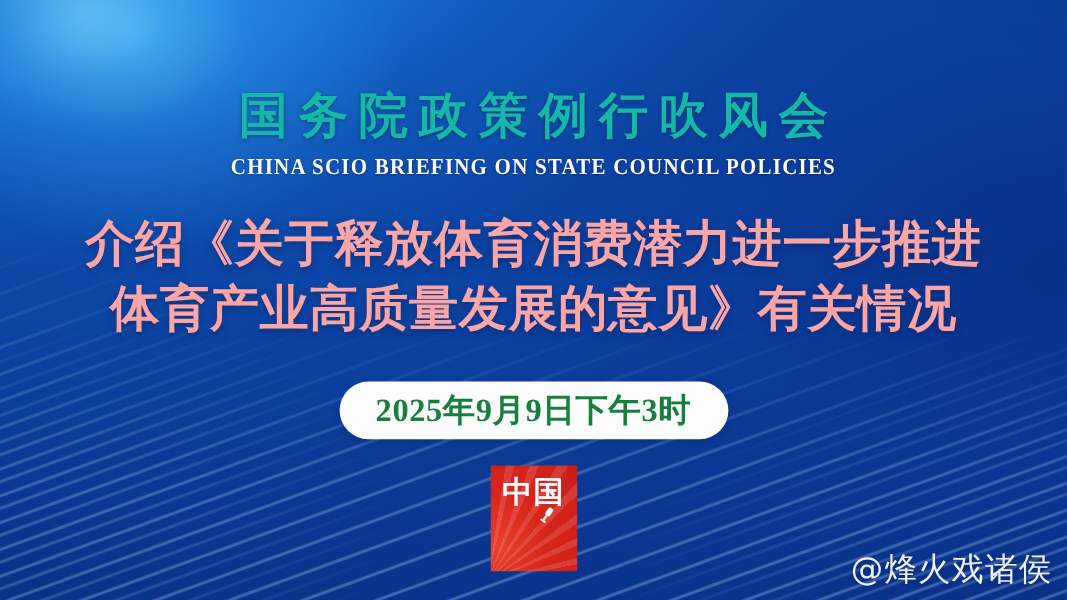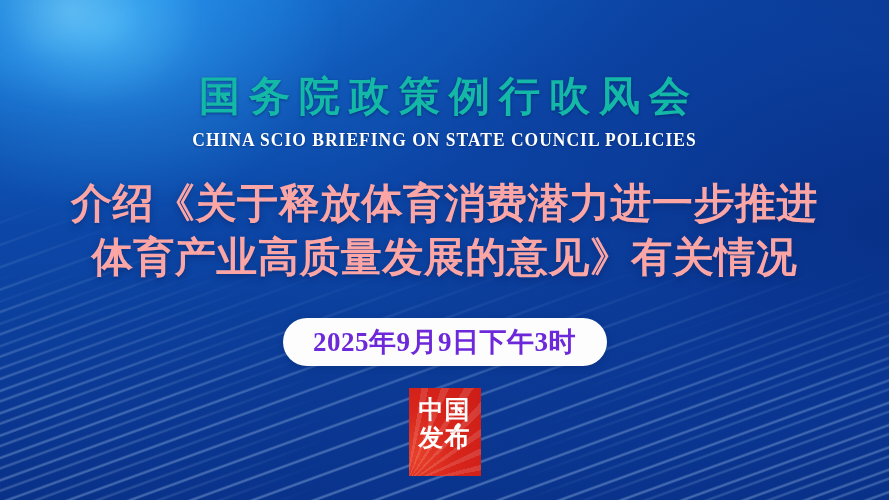--- a/index.html
+++ b/index.html
@@ -192,21 +192,21 @@
     box-shadow: 0 2px 6px rgba(5,32,96,0.30);
     display: flex;
     align-items: center;
     justify-content: center;
   }
   .date-pill-text {
     font-family: "Liberation Serif", "DejaVu Serif", serif;
     font-weight: bold;
     font-size: 27px;
     line-height: 30px;
-    color: #6d28d9;
+    color: #15803d;
     letter-spacing: 0.5px;
     white-space: nowrap;
   }
 
   
   .logo {
     position: absolute;
     left: 50%;
     transform: translateX(-50%);
     top: 388px;
@@ -296,25 +296,25 @@
       <div class="headline-line">体育产业高质量发展的意见》有关情况</div>
     </div>
 
     <div class="date-pill">
       <span class="date-pill-text">2025年9月9日下午3时</span>
     </div>
 
     <div class="logo">
       <div class="logo-rays"></div>
       <div class="logo-line1">中国</div>
-      <div class="logo-line2">发布</div>
       <svg class="logo-mic" viewBox="0 0 24 24">
         <g transform="rotate(35 12 12)">
           <rect x="9" y="1.5" width="6.4" height="11" rx="3.2" fill="#ffffff"></rect>
           <rect x="10.6" y="12" width="3" height="7" rx="1.4" fill="#f2d9d6"></rect>
           <rect x="8.4" y="18.4" width="7.4" height="2.4" rx="1.2" fill="#ffffff"></rect>
         </g>
       </svg>
     </div>
 
+    <div class="watermark">@烽火戏诸侯</div>
 
   </div>
 </div>
 
 </body></html>

